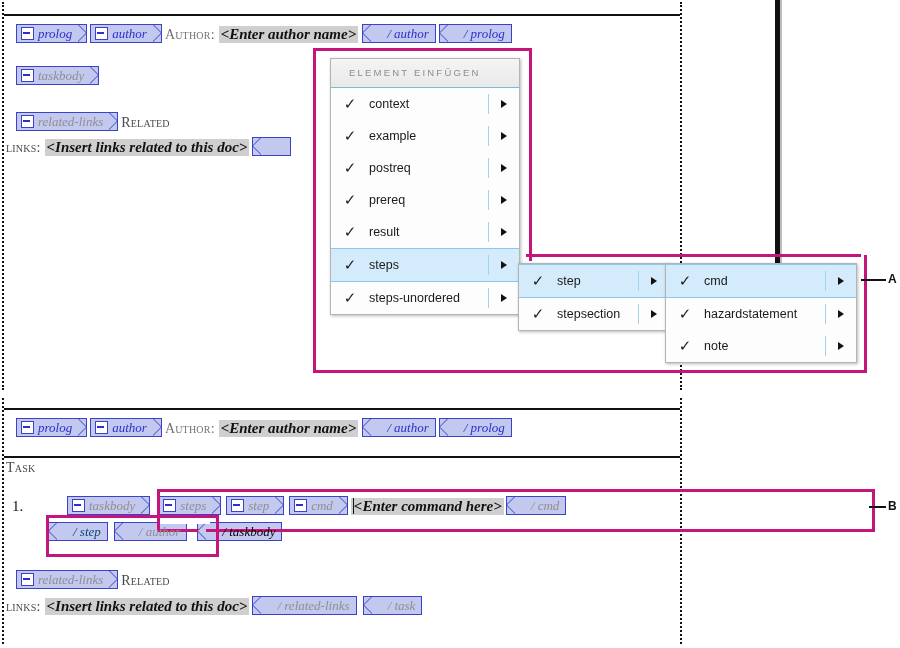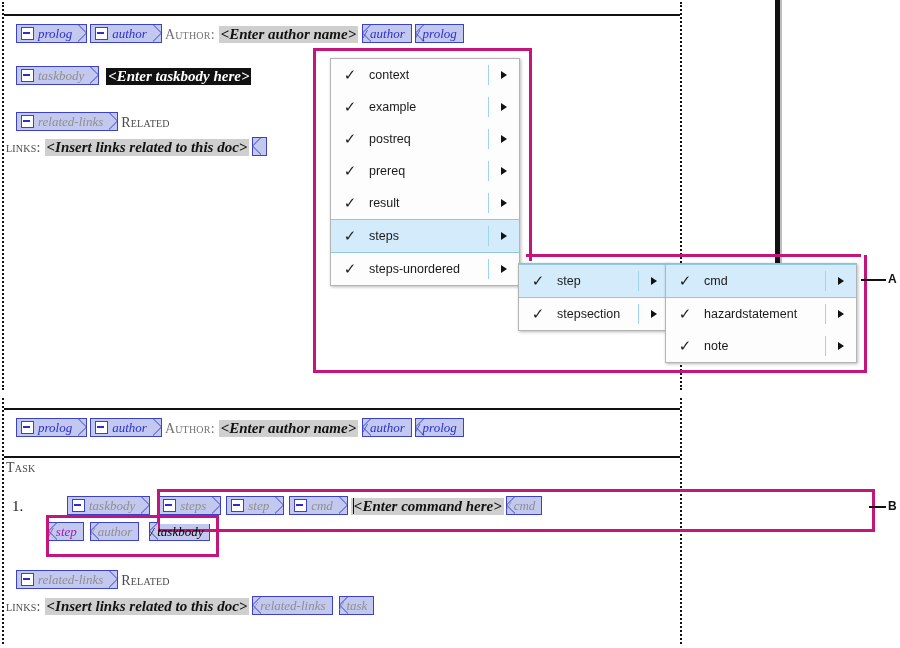--- a/index.html
+++ b/index.html
@@ -29,21 +29,21 @@
        font-family:"Liberation Serif",serif;font-style:italic;
        font-size:13px;color:#2b2fd0;padding:0 6px 0 4px;margin-right:3px;}
   .tag.open{padding-right:14px;}
   .tag.open:after{content:"";position:absolute;right:-1px;top:-1px;
        width:0;height:0;border-top:9.5px solid transparent;
        border-bottom:9.5px solid transparent;border-left:9px solid #3b41c9;}
   .tag.open:before{content:"";position:absolute;right:0px;top:0px;
        width:0;height:0;border-top:8.5px solid transparent;
        border-bottom:8.5px solid transparent;border-left:8px solid #c3c8ef;
        z-index:1;}
-  .tag.close{padding-left:0;}
+  .tag.close{padding-left:24px;}
   .tag.close:after{content:"";position:absolute;left:-1px;top:-1px;
        width:0;height:0;border-top:9.5px solid transparent;
        border-bottom:9.5px solid transparent;border-right:9px solid #3b41c9;}
   .tag.close:before{content:"";position:absolute;left:0px;top:0px;
        width:0;height:0;border-top:8.5px solid transparent;
        border-bottom:8.5px solid transparent;border-right:8px solid #c3c8ef;
        z-index:1;}
   .tag .lbl{position:relative;z-index:2;}
   .tag .collapse{display:inline-block;width:11px;height:11px;background:#ffffff;
        border:1px solid #3b41c9;margin-right:4px;position:relative;z-index:2;
@@ -120,21 +120,20 @@
       <span class="tag close">
         <span class="lbl">/ prolog</span>
       </span>
     </div>
 
     <div class="row" id="r-top-2" style="left:12px;top:64px;">
       <span class="tag open">
         <span class="collapse"></span>
         <span class="lbl gray" style="color:#8f8f8f;">taskbody</span>
       </span>
-      <span class="phtext selected" style="margin-left:4px;">&lt;Enter taskbody here&gt;</span>
     </div>
 
     <div class="row" id="r-top-3" style="left:12px;top:110px;">
       <span class="tag open">
         <span class="collapse"></span>
         <span class="lbl" style="color:#8f8f8f;">related-links</span>
       </span>
       <span class="smallcaps">Related</span>
     </div>
 
@@ -196,21 +195,21 @@
         <span class="lbl" style="color:#8f8f8f;">cmd</span>
       </span>
       <span class="phtext"><span class="caret"></span><span>&lt;Enter command here&gt;</span></span>
       <span class="tag close" style="margin-left:2px;">
         <span class="lbl" style="color:#8f8f8f;">/ cmd</span>
       </span>
     </div>
 
     <div class="row" style="left:44px;top:124px;">
       <span class="tag close">
-        <span class="lbl" style="color:#a21caf;">/ step</span>
+        <span class="lbl" style="color:#0c4a6e;">/ step</span>
       </span>
       <span class="tag close" style="margin-left:3px;">
         <span class="lbl" style="color:#8f8f8f;">/ author</span>
       </span>
       <span class="tag close" style="margin-left:7px;">
         <span class="lbl" style="color:#000000;">/ taskbody</span>
       </span>
     </div>
 
     <div class="row" style="left:12px;top:172px;">
@@ -236,20 +235,21 @@
   <div class="mbox" id="mbox-upper-1" style="left:313px;top:48px;width:213px;height:210px;border-bottom:none;"></div>
   <div class="mbox" id="mbox-upper-2" style="left:313px;top:255px;width:548px;height:115px;border-top:none;"></div>
   <div class="mpatch" style="left:316px;top:252px;width:207px;height:7px;"></div>
   <div class="mline" style="left:526px;top:254px;width:335px;height:3px;background:#c4157c;"></div>
 
   <div class="mbox" id="mbox-lower-1" style="left:157px;top:489px;width:712px;height:37px;"></div>
   <div class="mbox" id="mbox-lower-2" style="left:46px;top:515px;width:167px;height:36px;"></div>
   <div class="mpatch" style="left:160px;top:518px;width:50px;height:6px;"></div>
 
   <div class="menu" id="menu-1">
+    <div class="menu-head">Element einfügen</div>
     <div class="mi">
       <span class="chk">✓</span>
       <span class="mlbl">context</span>
       <span class="arrowcell">
           <span class="arrow"></span>
         </span>
     </div>
     <div class="mi">
       <span class="chk">✓</span>
       <span class="mlbl">example</span>

